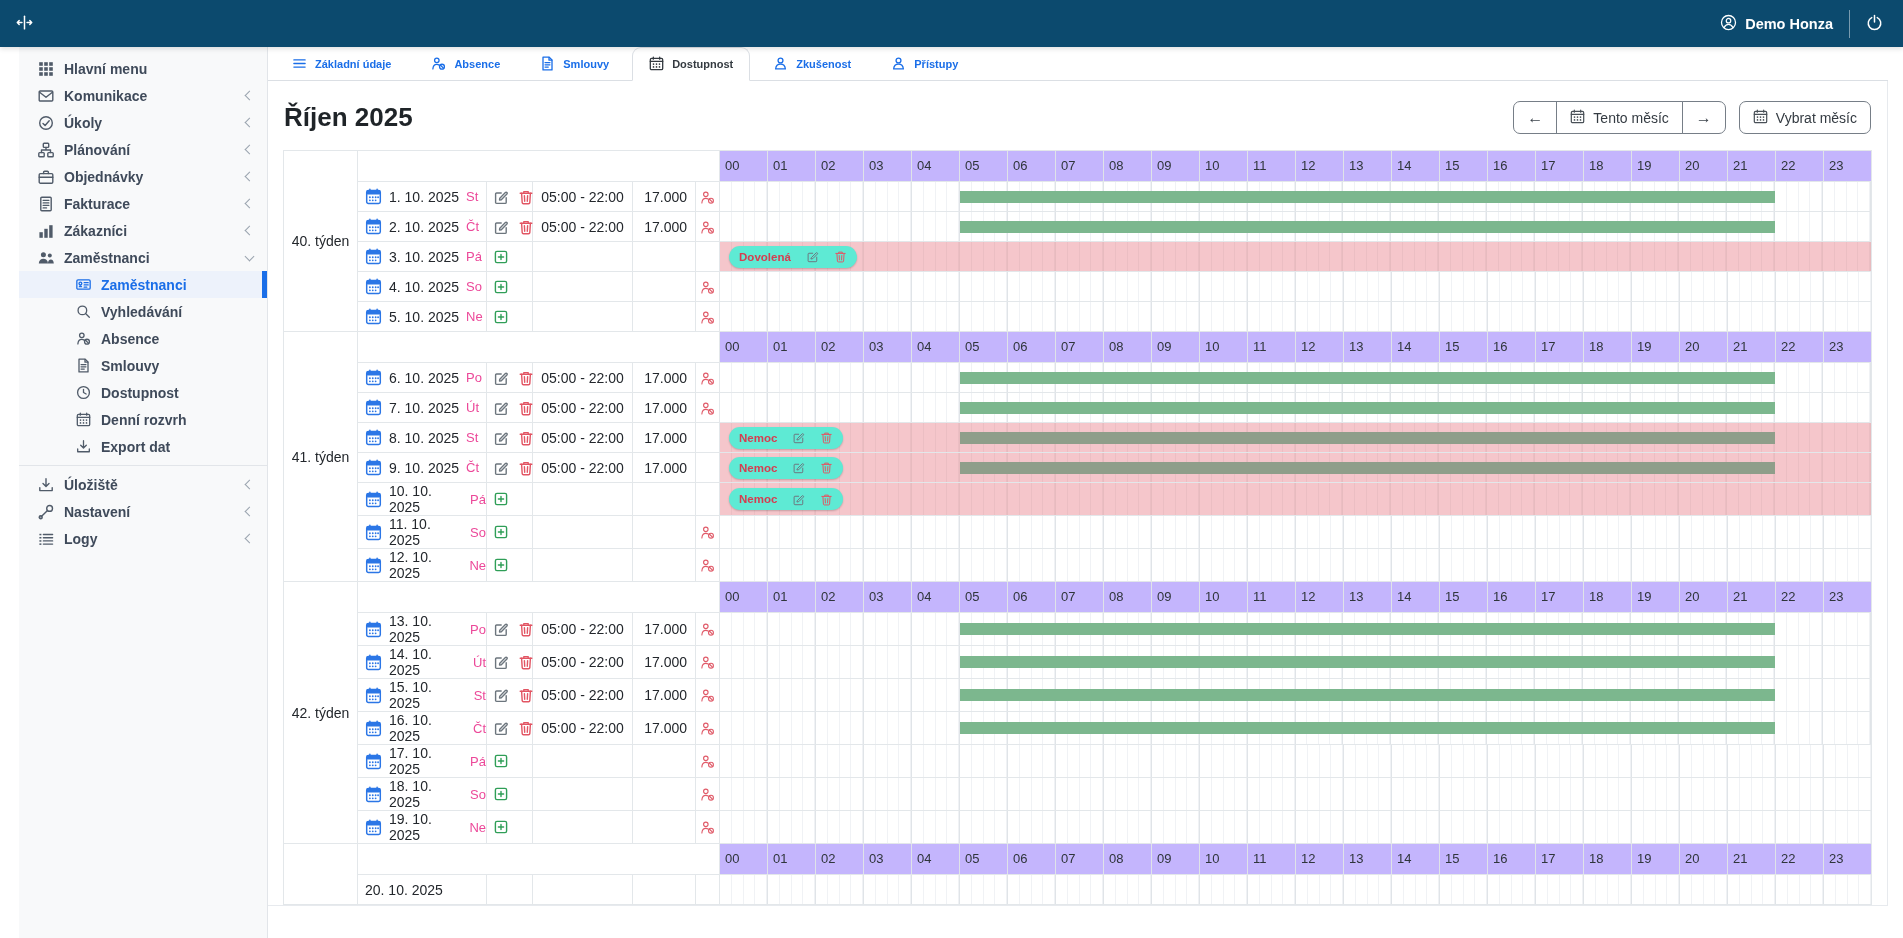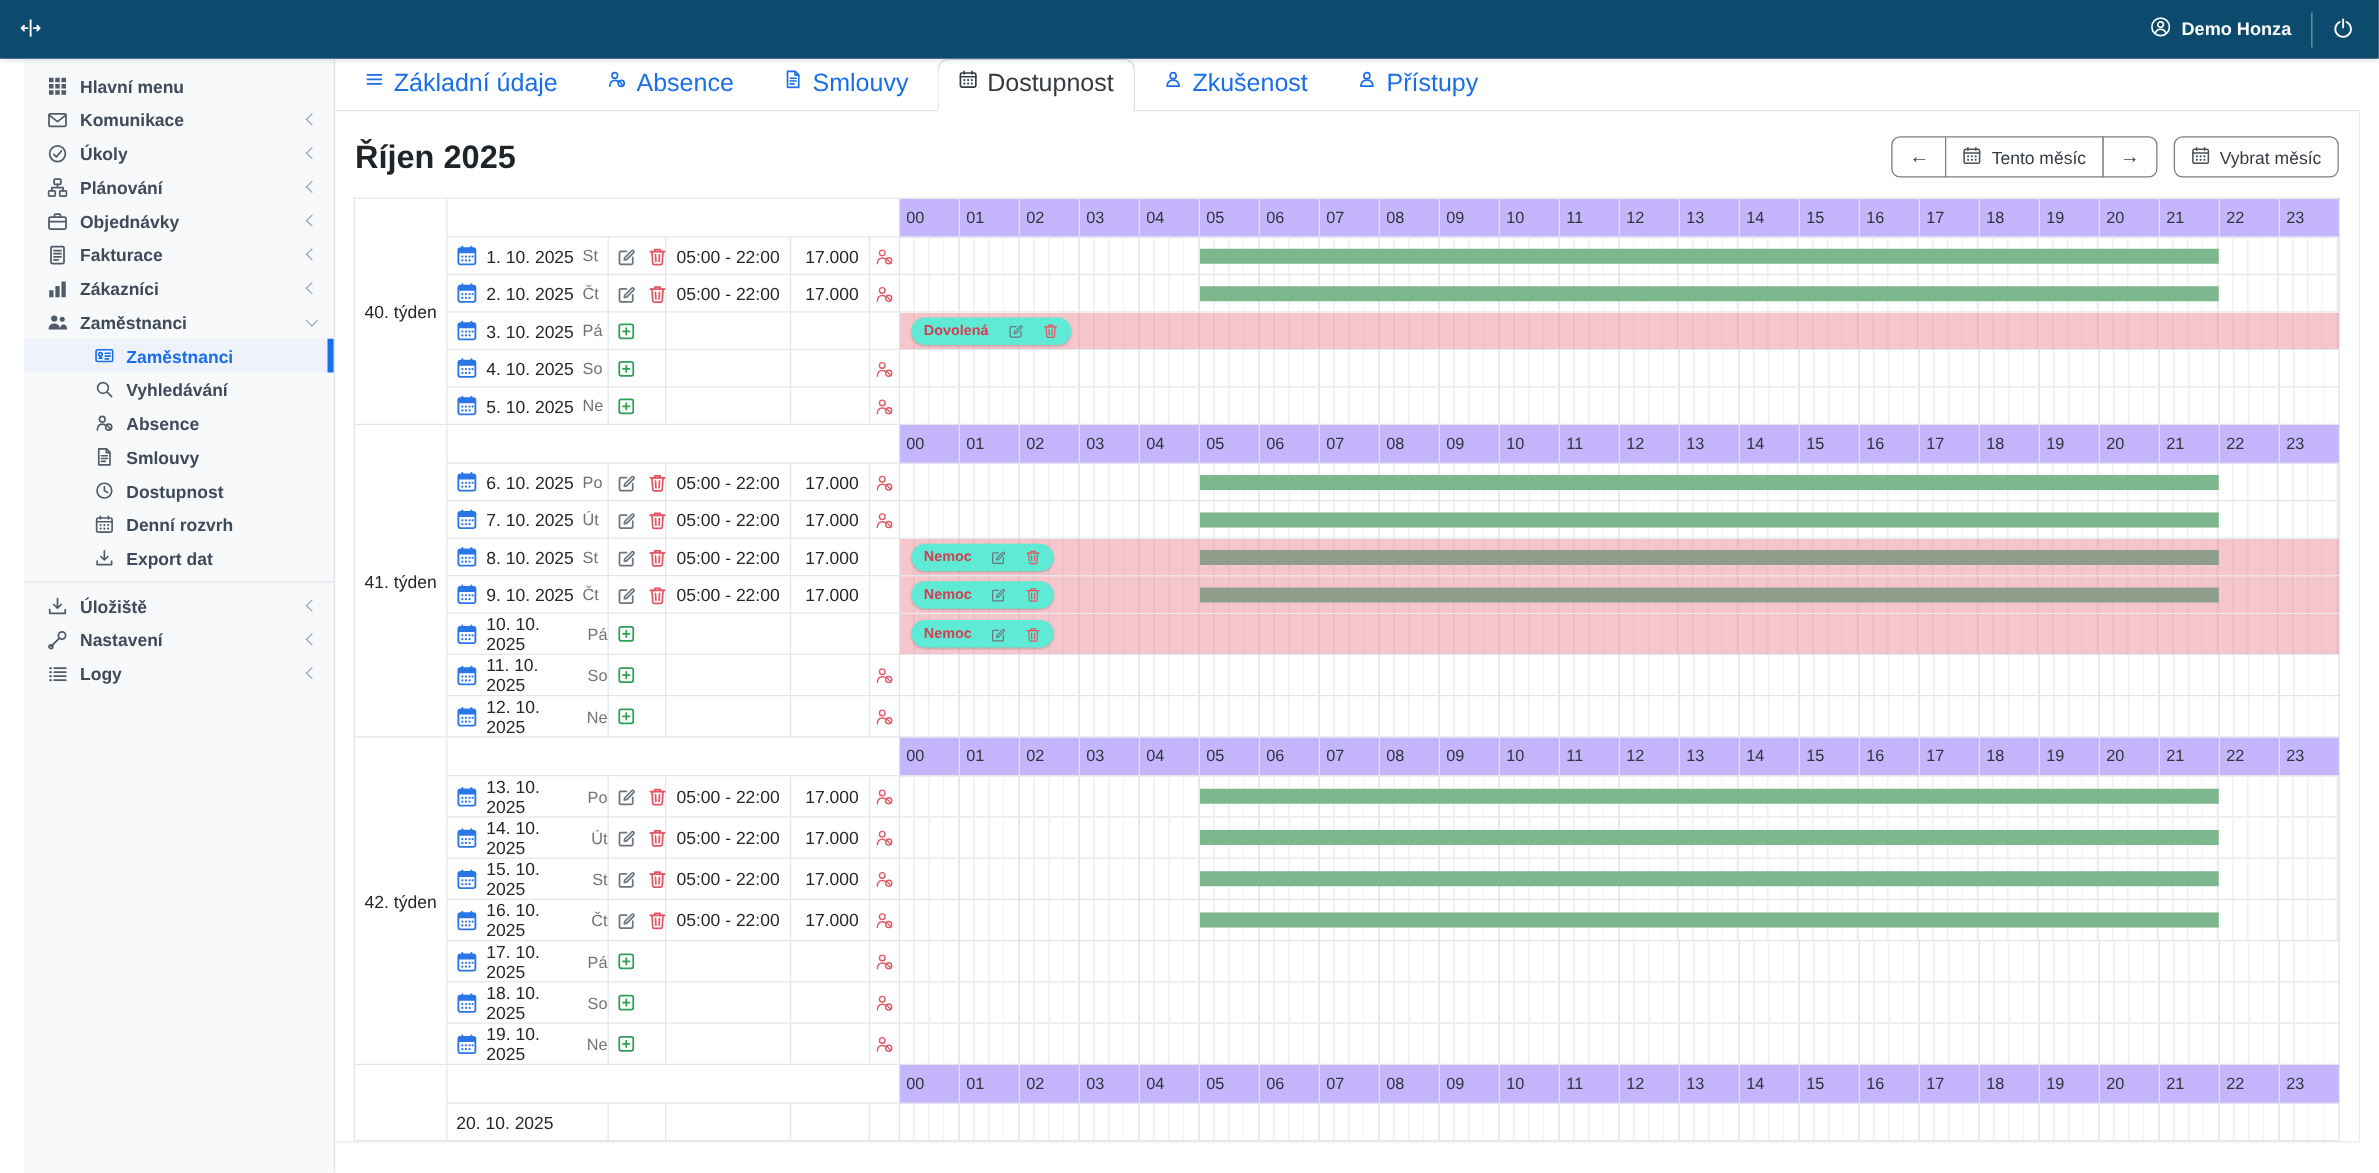--- a/index.html
+++ b/index.html
@@ -43,21 +43,21 @@
   .sb-sep { height:1px; background:#e2e5e9; margin:5px 0; }
 
   
   main { margin-left:249px; padding-top:47px; }
   .page-head { padding:20px 0 0 18px; height:60px; }
   .page-head h1 { display:inline; margin:0; font-size:28px; font-weight:700; color:#1f2428; }
   .page-head .subtitle { margin-left:11px; font-size:15.5px; color:#6e7680; }
 
   .tabs { display:flex; align-items:flex-end; gap:6px; margin:0 15px 0 18px; padding-left:8px;
           border-bottom:1px solid #dbdfe4; }
-  .tab { display:flex; align-items:flex-start; gap:8px; padding:8px 16px 9px; font-size:20px; font-weight:400;
+  .tab { display:flex; align-items:center; gap:8px; padding:8px 16px 9px; font-size:11px; font-weight:700;
          color:#1a6ee8; border:1px solid transparent; border-radius:9px 9px 0 0; margin-bottom:-1px; cursor:default; }
   .tab .ic { width:15px; height:15px; }
   .tab.active { color:#343a40; background:#fff; border-color:#dbdfe4 #dbdfe4 #fff #dbdfe4; }
 
   .panel { margin:0 15px 0 18px; border:1px solid #e7eaee; border-top:none; background:#fff; min-height:740px; }
   .panel-head { display:flex; align-items:center; justify-content:space-between; padding:20px 16px 16px 16px; }
   .panel-head h2 { margin:0; font-size:26px; font-weight:700; color:#1f2428; }
   .btns { display:flex; gap:13px; }
   .btn { display:inline-flex; align-items:center; gap:8px; background:#fff; border:1px solid #767e87;
          color:#343b42; font-family:inherit; font-size:14px; padding:0 13px; height:33px; border-radius:7px; cursor:default; }
@@ -73,21 +73,21 @@
   table.sched { border-collapse:collapse; width:100%; table-layout:fixed; }
   .sched td { border:1px solid #e3e7ea; padding:0; height:30px; font-size:14px; color:#23272c; }
   .sched tr.hdr td { height:31px; }
   .week-cell { text-align:center; font-size:14px; background:#fff; }
   .hdr-tl { background:#c4b5fd; }
   .hours { display:flex; height:100%; }
   .hours .h { flex:1; border-right:1px solid #dfe3e8; font-size:13px; line-height:30px; padding-left:5px; color:#2f353b; }
   .hours .h:last-child { border-right:none; }
   .drow { display:flex; align-items:center; gap:7px; padding-left:7px; }
   .dt { font-size:14px; }
-  .dw { font-size:13px; color:#737373; }
+  .dw { font-size:13px; color:#ec4899; }
   .c-act .arow { display:flex; align-items:center; gap:9px; padding-left:6px; }
   .c-time { text-align:center; font-size:13.8px; }
   .c-hrs { text-align:right; padding-right:8px !important; font-size:13.8px; }
   .c-person { text-align:center; }
   .c-person .ic { width:15px; height:15px; vertical-align:middle; }
   .i-edit { color:#6c757d; } .i-del { color:#e25563; } .i-plus { color:#2f9e57; }
   .i-person { color:#e05b69; stroke-width:1.2px; } .i-cal { color:#2b76e6; width:17px; height:17px; }
   .act-ic { width:16px; height:16px; cursor:default; }
   .c-tl { position:relative; }
   .tl { position:absolute; inset:0; display:flex; }

